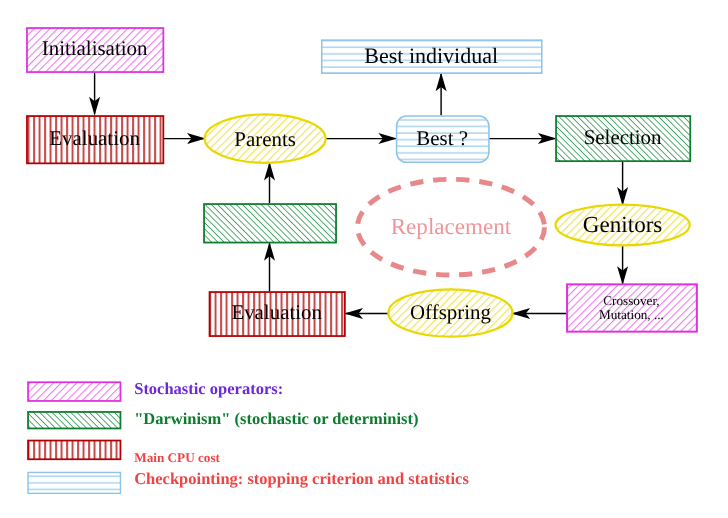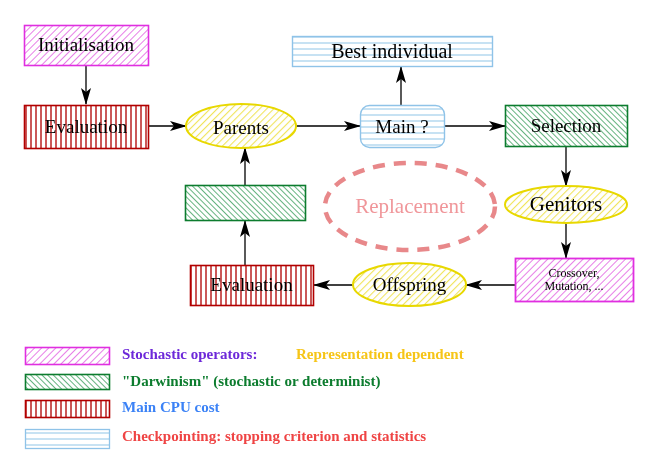--- a/index.html
+++ b/index.html
@@ -140,37 +140,36 @@
   </svg>
 
   <div class="nodelabel" style="left:24px;top:25px;width:124px;height:40px;font-size:19px;">Initialisation</div>
 
   <div class="nodelabel" style="left:24px;top:105px;width:124px;height:43px;font-size:19px;">Evaluation</div>
 
   <div class="nodelabel" style="left:186px;top:104px;width:110px;height:48px;font-size:19px;">Parents</div>
 
   <div class="nodelabel" style="left:292px;top:36px;width:200px;height:30px;font-size:20px;font-family:Liberation Serif, serif;">Best individual</div>
 
-  <div class="nodelabel" style="left:360px;top:105px;width:84px;height:43px;font-size:19px;">Main ?</div>
+  <div class="nodelabel" style="left:360px;top:105px;width:84px;height:43px;font-size:19px;">Best ?</div>
 
   <div class="nodelabel" style="left:505px;top:105px;width:122px;height:41px;font-size:19px;">Selection</div>
 
   <div class="nodelabel" style="left:505px;top:186px;width:122px;height:37px;font-size:21px;">Genitors</div>
 
   <div class="nodelabel" style="left:515px;top:258px;width:118px;height:43px;font-size:12px;white-space:pre-line;">Crossover,
 Mutation, ...</div>
 
   <div class="nodelabel" style="left:353px;top:263px;width:113px;height:43px;font-size:19px;">Offspring</div>
 
   <div class="nodelabel" style="left:190px;top:265px;width:123px;height:40px;font-size:19px;">Evaluation</div>
 
 
   <div class="nodelabel" style="left:325px;top:163px;width:170px;height:87px;font-size:21px;color:#F0969A;">Replacement</div>
 
   <div class="lg-text" style="left:122px;top:346px;font-size:15px;color:#6d28d9;">Stochastic operators:</div>
-  <div class="lg-text" style="left:296px;top:346px;font-size:15px;color:#F6C518;">Representation dependent</div>
 
   <div class="lg-text" style="left:122px;top:373px;font-size:15px;color:#0C7C2E;">"Darwinism" (stochastic or determinist)</div>
 
-  <div class="lg-text" style="left:122px;top:399px;font-size:15px;color:#3b82f6;">Main CPU cost</div>
+  <div class="lg-text" style="left:122px;top:409px;font-size:12px;color:#ef4444;">Main CPU cost</div>
 
   <div class="lg-text" style="left:122px;top:428px;font-size:15px;color:#ef4444;">Checkpointing: stopping criterion and statistics</div>
 </div>
 
 </body></html>

